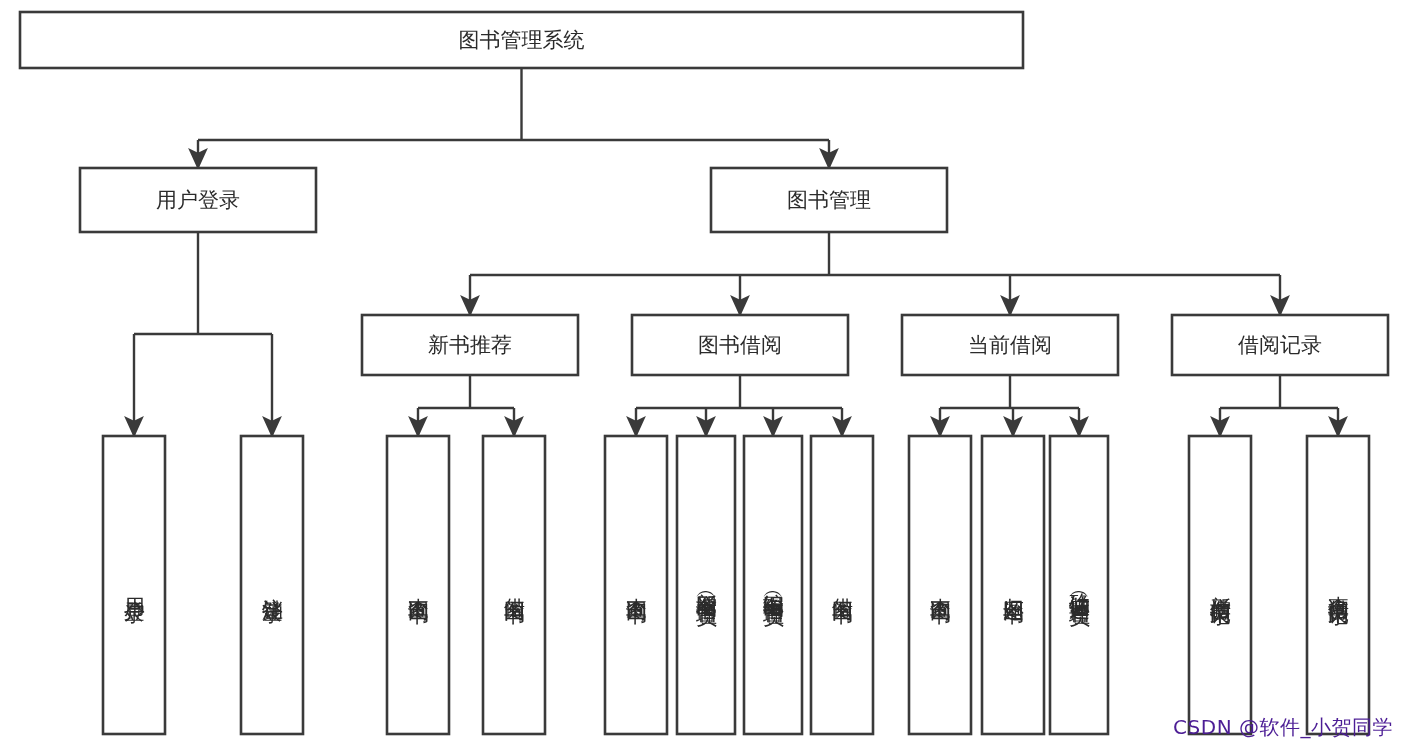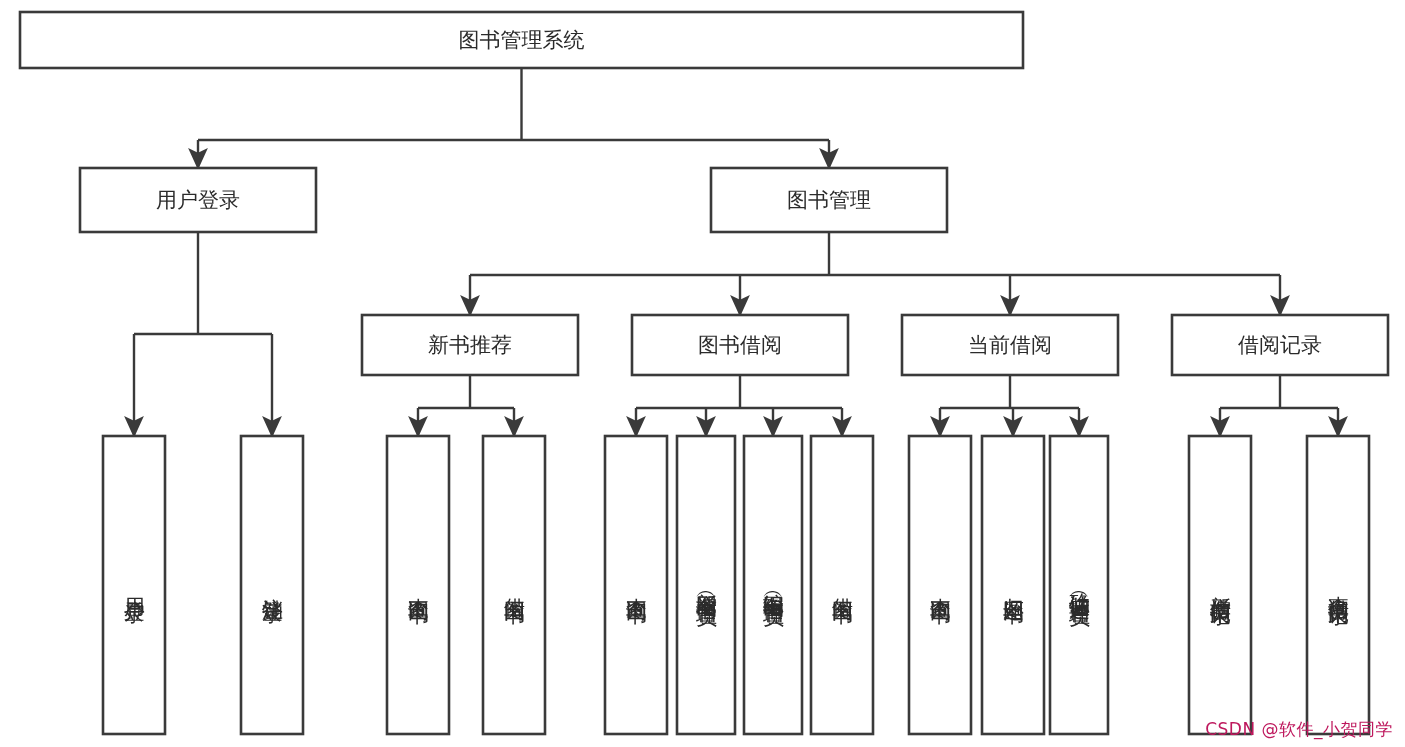--- a/index.html
+++ b/index.html
@@ -62,22 +62,22 @@
     color: #2b2b2b;
     white-space: nowrap;
     pointer-events: none;
     user-select: none;
   }
   .watermark {
     position: absolute;
     right: 12px;
     bottom: 6px;
     font-family: "DejaVu Sans", "Liberation Sans", sans-serif;
-    font-size: 17px;
-    color: #be185d;
+    font-size: 20px;
+    color: #4c1d95;
     letter-spacing: 0.5px;
     white-space: nowrap;
   }
 </style>
 </head>
 <body>
 
 <div id="diagram-root">
   <svg class="flow" viewBox="0 0 1405 747">
     <defs>

